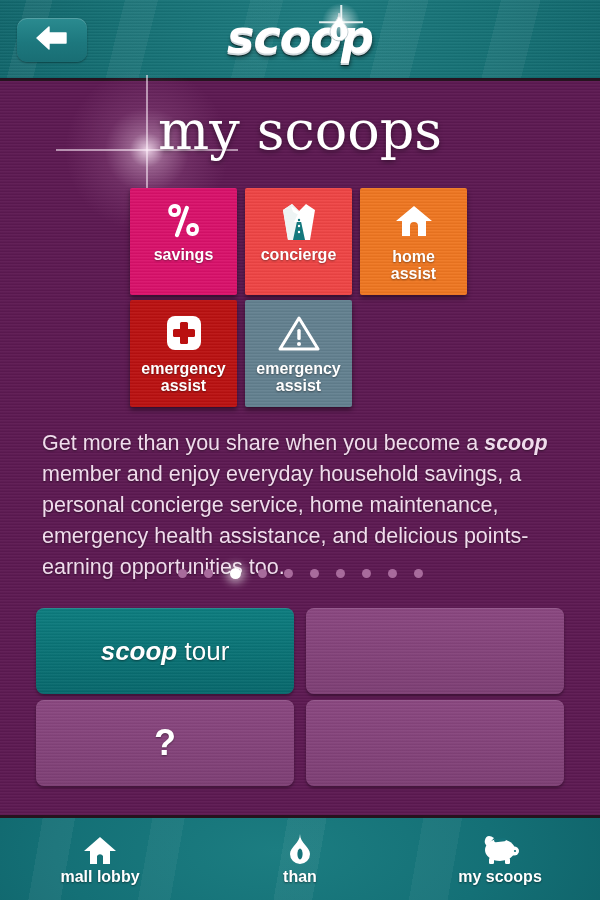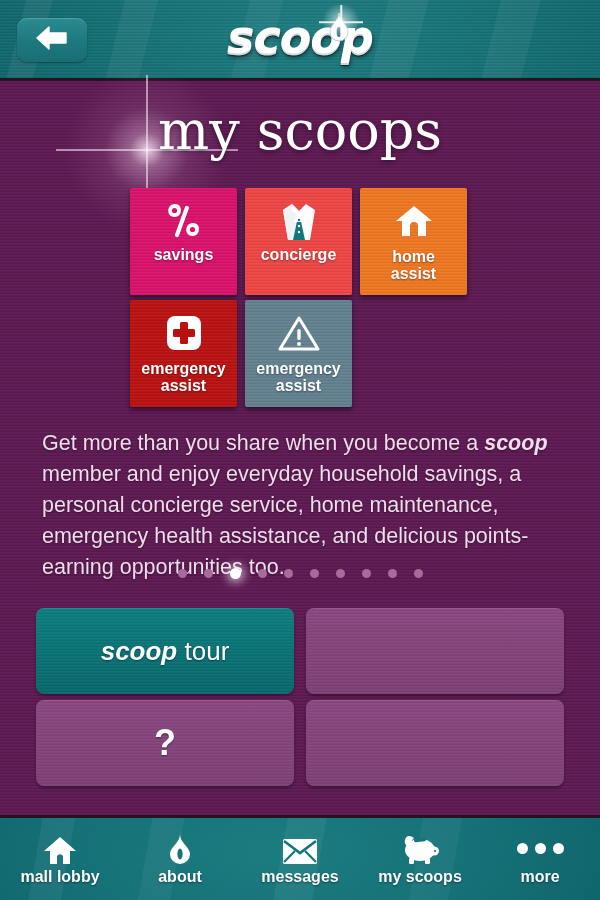--- a/index.html
+++ b/index.html
@@ -475,53 +475,33 @@
       <span class="nav-label">mall lobby</span>
     </div>
 
     <div class="nav-item">
       <span class="nav-icon">
         <svg width="26" height="32" viewBox="0 0 26 32">
           <path d="M13 1 C13 10, 23 14, 23 21 A10 10 0 0 1 3 21 C3 14, 13 10, 13 1 Z" fill="#ffffff"></path>
           <ellipse cx="13" cy="21" rx="2.6" ry="5.4" fill="#15737a"></ellipse>
         </svg>
       </span>
-      <span class="nav-label">about</span>
-    </div>
-
-    <div class="nav-item">
-      <span class="nav-icon">
-        <svg width="36" height="27" viewBox="0 0 36 27">
-          <rect x="1" y="1" width="34" height="25" rx="1.5" fill="#ffffff"></rect>
-          <path d="M2 3 L18 15 L34 3" fill="none" stroke="#15737a" stroke-width="2.6"></path>
-          <path d="M2 24 L13 13 M34 24 L23 13" fill="none" stroke="#15737a" stroke-width="2.2"></path>
-        </svg>
-      </span>
-      <span class="nav-label">messages</span>
-    </div>
+      <span class="nav-label">than</span>
+    </div>
+
 
     <div class="nav-item">
       <span class="nav-icon">
         <svg width="40" height="31" viewBox="0 0 40 31">
           <path d="M14 4 C10 1, 6 1, 5 6 C4 9, 6 11, 7 12 Z" fill="#ffffff"></path>
           <ellipse cx="20" cy="16" rx="15" ry="11" fill="#ffffff"></ellipse>
           <rect x="14" y="4.5" width="12" height="3.2" rx="1.6" fill="#15737a" transform="rotate(-6 20 6)"></rect>
           <ellipse cx="34" cy="17" rx="5" ry="4.6" fill="#ffffff"></ellipse>
           <circle cx="35" cy="17" r="1.1" fill="#15737a"></circle>
           <rect x="9" y="24" width="5" height="6" rx="1.2" fill="#ffffff"></rect>
           <rect x="25" y="24" width="5" height="6" rx="1.2" fill="#ffffff"></rect>
         </svg>
       </span>
       <span class="nav-label">my scoops</span>
     </div>
 
-    <div class="nav-item">
-      <span class="nav-icon">
-        <span class="dots-icon">
-          <span></span>
-            <span></span>
-            <span></span>
-        </span>
-      </span>
-      <span class="nav-label">more</span>
-    </div>
   </div>
 </div>
 
 </body></html>

